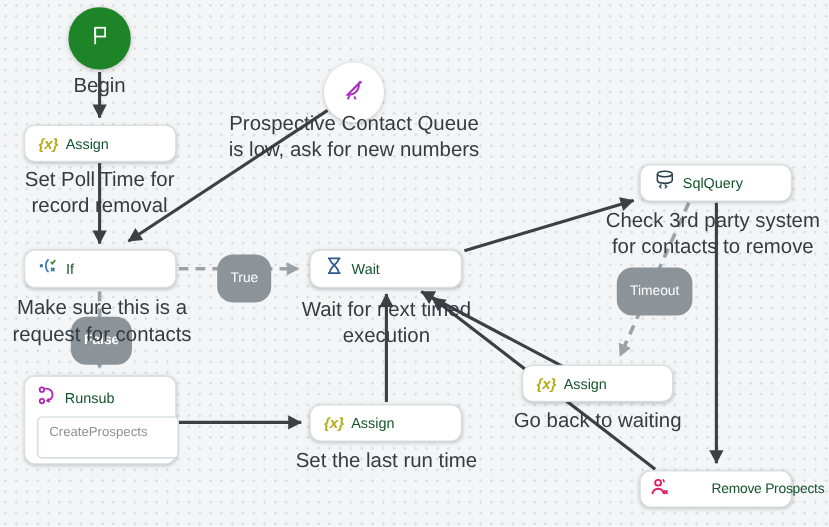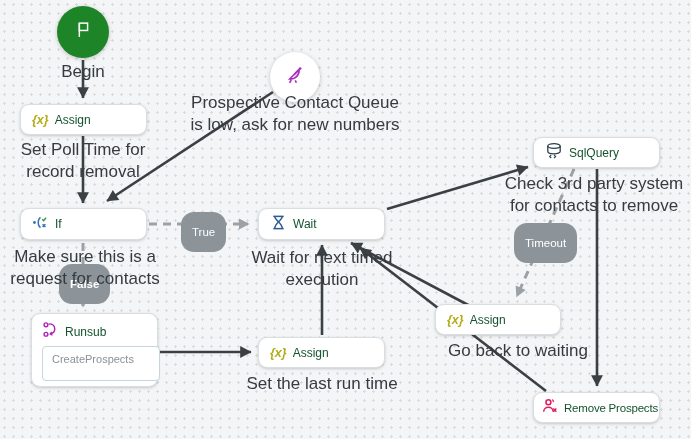--- a/index.html
+++ b/index.html
@@ -33,21 +33,21 @@
   }
   .xicon { font-weight:bold; font-style:italic; font-size:12.5px; color:#b3ad17; white-space:nowrap; }
   
   #n-runsub { height:74px; flex-direction:column; align-items:stretch; justify-content:flex-start; padding:7px 10px 0 10px; gap:4px; }
   #n-runsub .trow { display:flex; align-items:center; gap:6px; }
   .subbox {
     width:118px; height:35px; border:1px solid #c7d6dd; border-radius:4px;
     font-size:11px; color:#8a9298; padding:6px 4px 0 9px; background:#fff;
     overflow:hidden; white-space:nowrap;
   }
-  #n-remove .ntitle { font-size:11.5px; letter-spacing:-0.2px; }
+  #n-remove .ntitle { font-size:11.5px; letter-spacing:-0.2px;margin-left:29px; }
 </style>
 </head>
 <body>
 
 <div id="canvas">
 
   <svg id="edges" width="691" height="439" viewBox="0 0 691 439">
     <defs>
       <marker id="ah-dark" viewBox="0 0 12 12" markerUnits="userSpaceOnUse" markerWidth="13" markerHeight="13" refX="11" refY="6" orient="auto">
         <path d="M1,0.5 L11.5,6 L1,11.5 Z" fill="#3b4045"></path>
@@ -138,21 +138,21 @@
       <svg width="18" height="18" viewBox="0 0 18 18" fill="none" stroke="#28404f" stroke-width="1.3">
         <ellipse cx="9" cy="4" rx="6.2" ry="2.3"></ellipse>
         <path d="M2.8 4 v5.5 c0 1.3 2.8 2.3 6.2 2.3 s6.2 -1 6.2 -2.3 V4"></path>
         <path d="M6.2 12.8 l-1.6 1.6 l1.6 1.6 M9 12.8 l1.6 1.6 l-1.6 1.6" stroke-width="1.1"></path>
       </svg>
     </span>
     <span class="ntitle">SqlQuery</span>
   </div>
   <div class="caption" style="left:494px; top:173px; width:200px;">Check 3rd party system for contacts to remove</div>
 
-  <div class="node" id="n-runsub" style="left:20px; top:313px; width:127px;margin-left:11px;">
+  <div class="node" id="n-runsub" style="left:20px; top:313px; width:127px;">
     <div class="trow">
       <span>
         <svg width="17" height="17" viewBox="0 0 18 18" fill="none" stroke="#b21fbb" stroke-width="1.5">
           <circle cx="4.2" cy="4" r="2"></circle>
           <circle cx="4.2" cy="14" r="2"></circle>
           <path d="M7 3 c4.5 0 6.5 2.5 6.5 5.5 c0 2.8 -2 4.6 -4.6 5.1"></path>
           <path d="M10.2 11.6 l-1.6 2.1 l2.5 1.2" stroke-width="1.3"></path>
         </svg>
       </span>
       <span class="ntitle">Runsub</span>
@@ -163,21 +163,21 @@
   <div class="node" style="left:258px; top:337px; width:127px;">
     <span class="xicon">{x}</span>
     <span class="ntitle">Assign</span>
   </div>
   <div class="caption" style="left:242px; top:373px; width:160px;">Set the last run time</div>
 
   <div class="node" style="left:435px; top:304px; width:126px;">
     <span class="xicon">{x}</span>
     <span class="ntitle">Assign</span>
   </div>
-  <div class="caption" style="left:438px; top:340px; width:160px;">Go back to waiting</div>
+  <div class="caption" style="left:418px; top:340px; width:160px;">Go back to waiting</div>
 
   <div class="node" id="n-remove" style="left:533px; top:392px; width:127px; padding:0 8px; gap:5px;">
     <span>
       <svg width="17" height="17" viewBox="0 0 18 18" fill="none" stroke="#e5195d" stroke-width="1.6">
         <circle cx="6.8" cy="5.6" r="2.6"></circle>
         <path d="M1.8 15.5 a5 4.6 0 0 1 10 0"></path>
         <path d="M10.9 2.6 a3.4 3.4 0 0 1 1.2 2.8" stroke-width="1.3"></path>
         <path d="M12 12.3 l3.2 3.2 M15.2 12.3 l-3.2 3.2" stroke-width="1.5"></path>
       </svg>
     </span>

